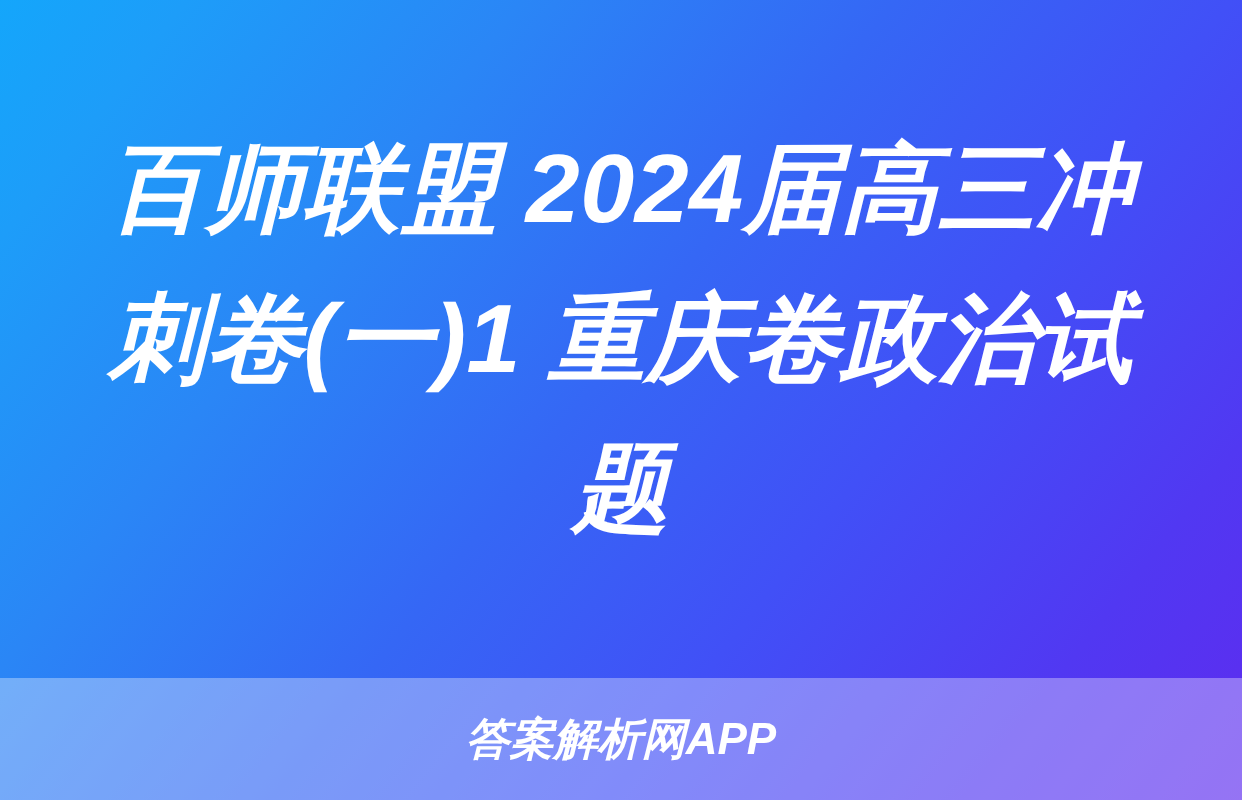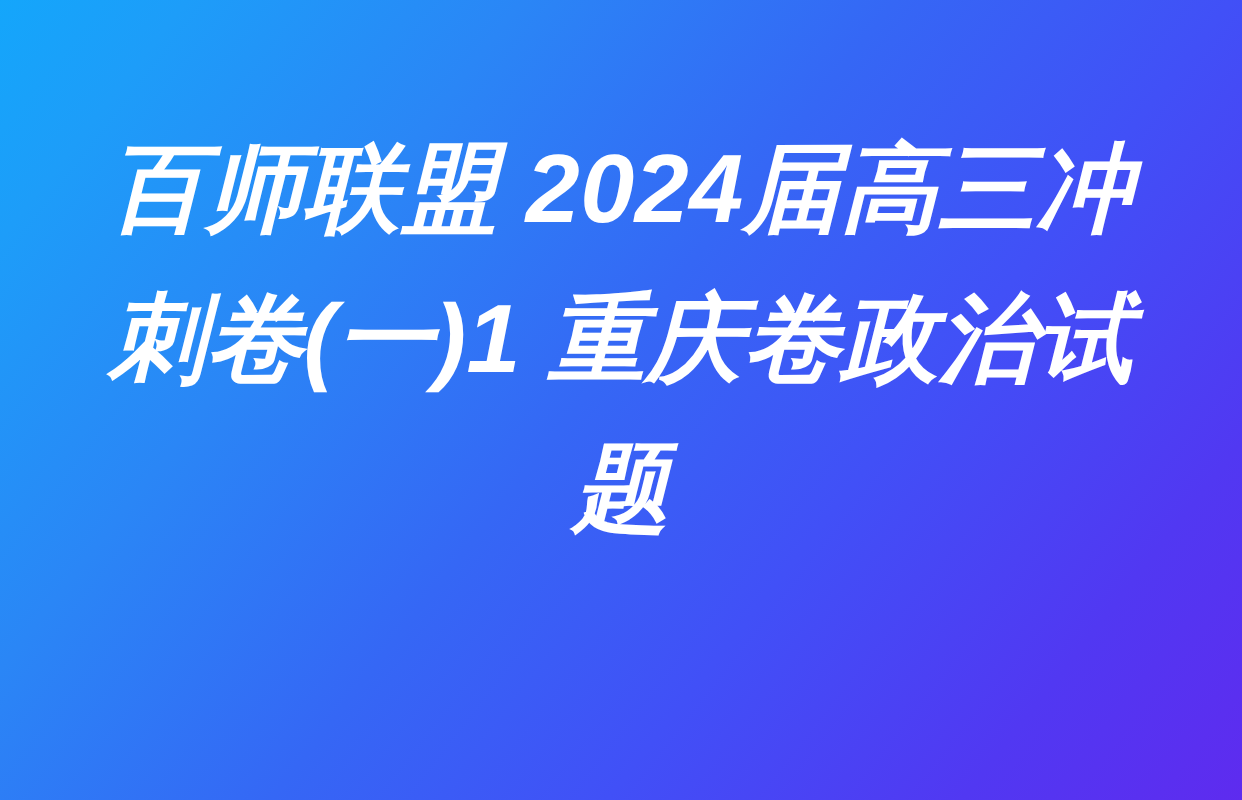--- a/index.html
+++ b/index.html
@@ -84,14 +84,17 @@
 </style>
 </head>
 <body>
 
 <div id="cover">
 
   <div id="title-area">
     <h1 id="doc-title">百师联盟 2024届高三冲刺卷(一)1 重庆卷政治试题</h1>
   </div>
 
+  <div id="watermark-banner">
+    <span id="watermark-text">答案解析网APP</span>
+  </div>
 
 </div>
 
 </body></html>

